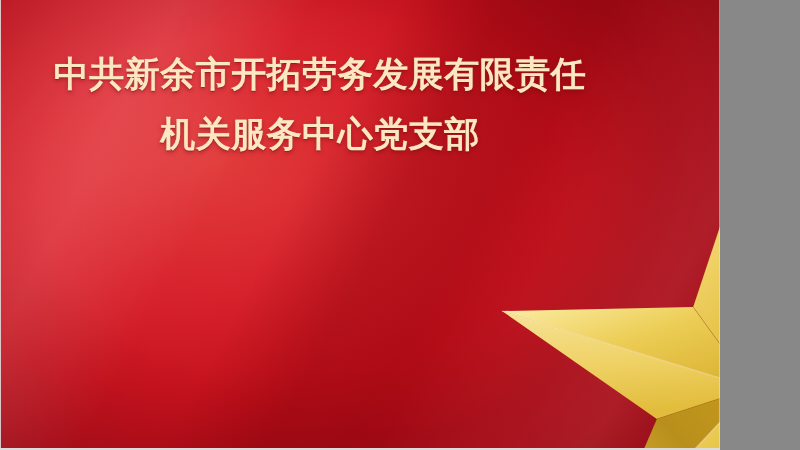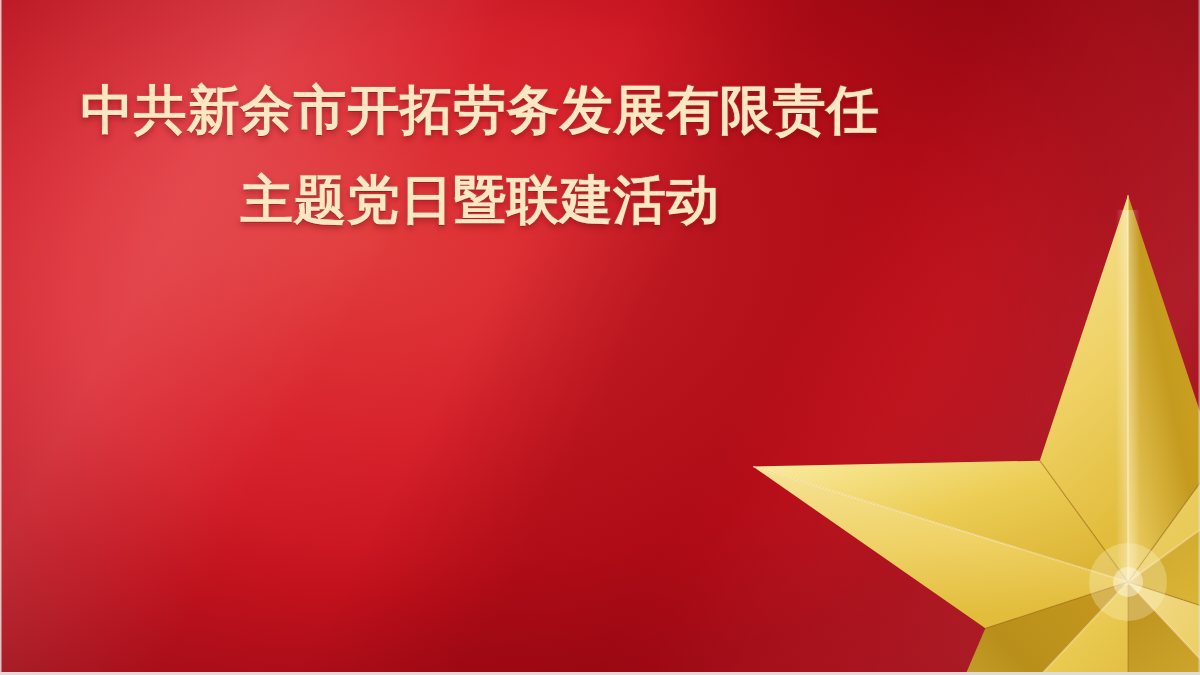--- a/index.html
+++ b/index.html
@@ -2,21 +2,21 @@
 <html><head>
 <meta charset="utf-8">
 <style>
   html, body {
     margin: 0;
     padding: 0;
     background: #888;
   }
   #poster {
     position: relative;
-    width: 800px;
+    width: 720px;
     height: 450px;
     overflow: hidden;
     font-family: "Liberation Sans", "DejaVu Sans", sans-serif;
     background: #7f1d1d;
   }
 
   
   .bg-base {
     position: absolute;
     inset: 0;
@@ -213,20 +213,20 @@
         <rect x="744" y="140" width="16" height="250" fill="url(#gShine)" opacity="0.7"></rect>
 
         <circle cx="752" cy="388" r="26" fill="#fff6cd" opacity="0.30"></circle>
         <circle cx="752" cy="388" r="10" fill="#fffbe6" opacity="0.45"></circle>
       </g>
     </svg>
   </div>
 
   <div class="title-block">
     <div class="title-line">中共新余市开拓劳务发展有限责任</div>
-    <div class="title-line">主题党日暨联建活动</div>
+    <div class="title-line">机关服务中心党支部</div>
   </div>
 
   <div class="edge-left"></div>
   <div class="edge-right"></div>
   <div class="edge-bottom"></div>
 
 </div>
 
 </body></html>

